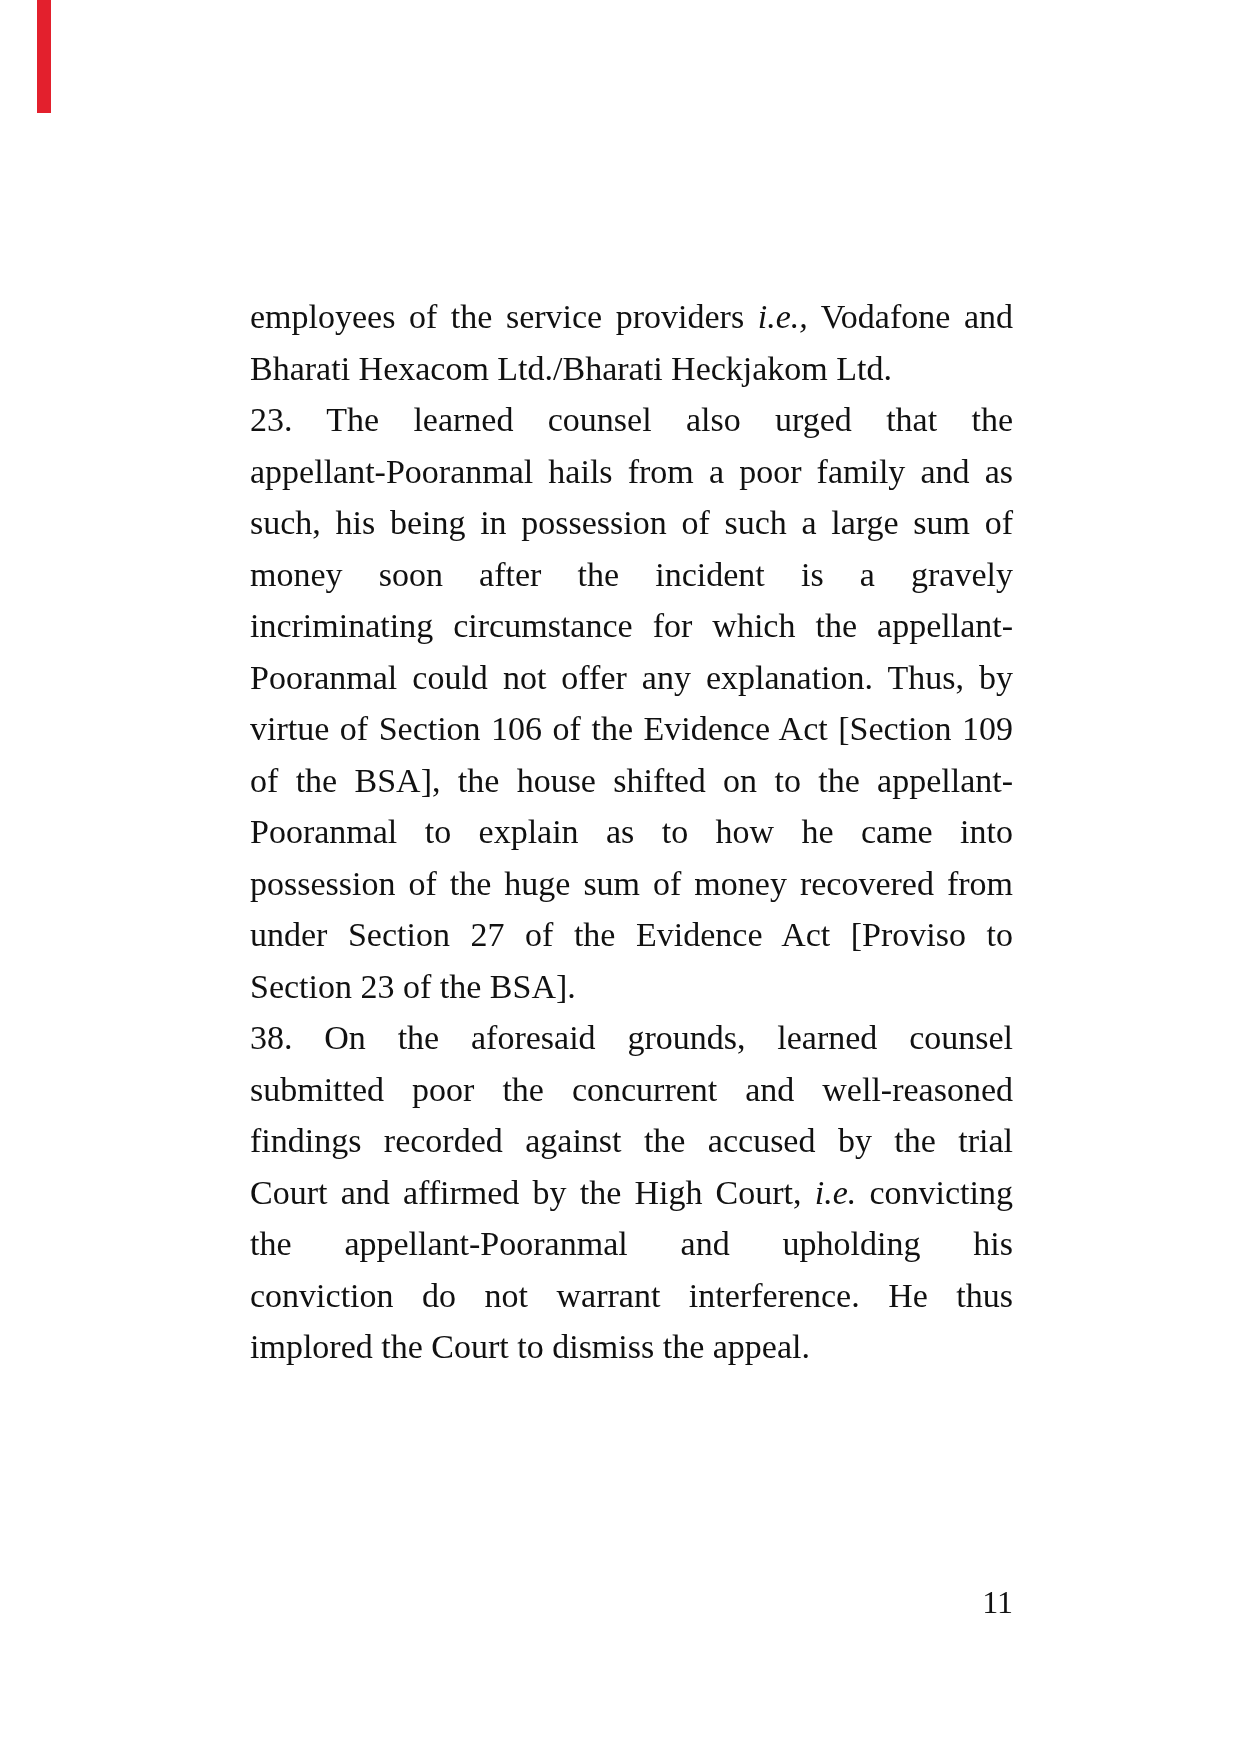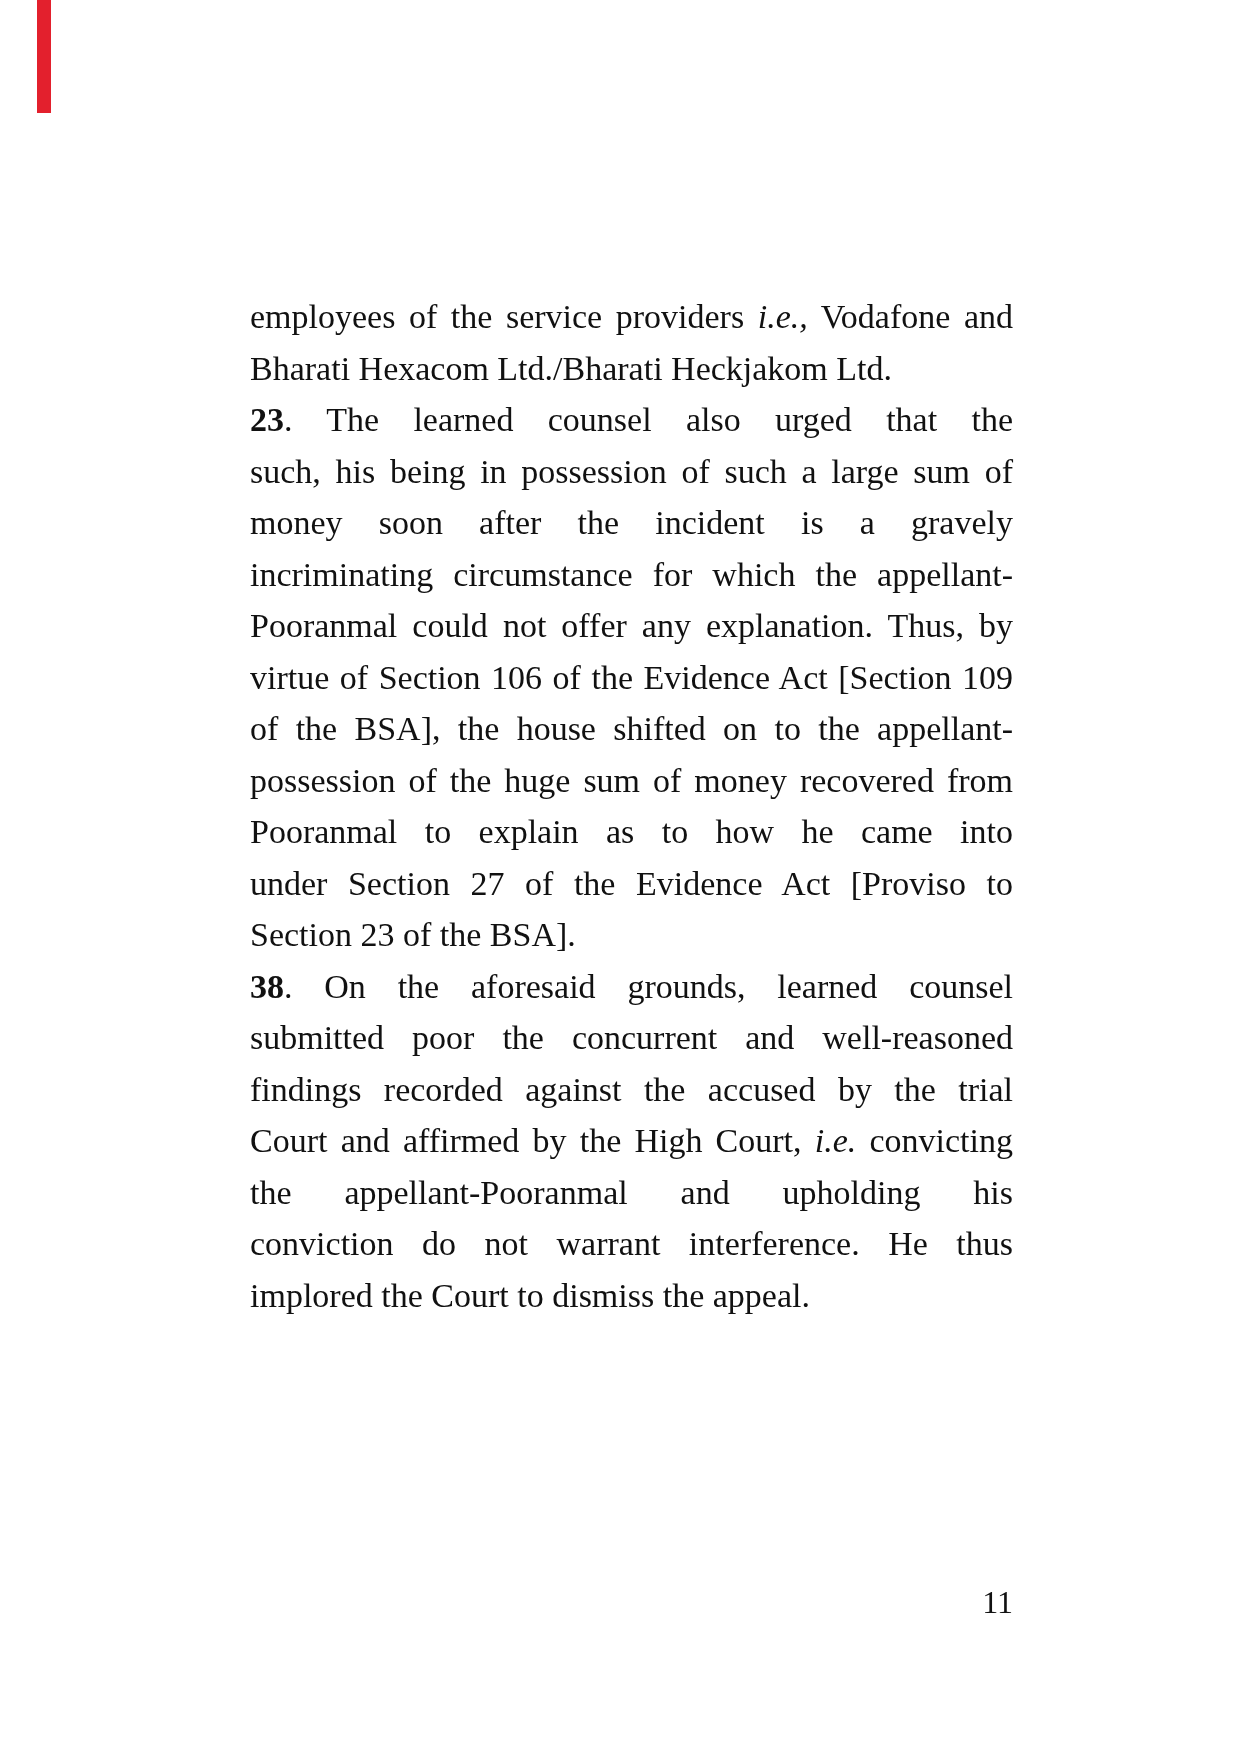--- a/index.html
+++ b/index.html
@@ -35,48 +35,49 @@
   .line {
     text-align: justify;
     text-align-last: justify;
     height: 51.5px;
     overflow: visible;
   }
   .line.para-end {
     text-align-last: left;
   }
   .it { font-style: italic; }
-  .bd { font-weight: bold; }
+  .bd { font-weight: normal; }
   .page-number {
     position: absolute;
     left: 250px;
     top: 1586px;
     width: 763px;
     text-align: right;
     font-size: 32px;
     line-height: 32px;
   }
 </style>
 </head>
 <body>
 
 <div class="page">
   <div class="red-marker" style="background: rgb(227, 32, 45);"></div>
   <div class="text-block">
       <div class="line"><span>employees of the service providers </span><span class="it">i.e.,</span><span> Vodafone and</span></div>
       <div class="line para-end"><span>Bharati Hexacom Ltd./Bharati Heckjakom Ltd.</span></div>
       <div class="line"><span class="bd">23</span><span>. The learned counsel also urged that the</span></div>
+      <div class="line"><span>appellant-Pooranmal hails from a poor family and as</span></div>
       <div class="line"><span>such, his being in possession of such a large sum of</span></div>
       <div class="line"><span>money soon after the incident is a gravely</span></div>
       <div class="line"><span>incriminating circumstance for which the appellant-</span></div>
       <div class="line"><span>Pooranmal could not offer any explanation. Thus, by</span></div>
       <div class="line"><span>virtue of Section 106 of the Evidence Act [Section 109</span></div>
       <div class="line"><span>of the BSA], the house shifted on to the appellant-</span></div>
+      <div class="line"><span>Pooranmal to explain as to how he came into</span></div>
       <div class="line"><span>possession of the huge sum of money recovered from</span></div>
-      <div class="line"><span>Pooranmal to explain as to how he came into</span></div>
       <div class="line"><span>under Section 27 of the Evidence Act [Proviso to</span></div>
       <div class="line para-end"><span>Section 23 of the BSA].</span></div>
       <div class="line"><span class="bd">38</span><span>. On the aforesaid grounds, learned counsel</span></div>
       <div class="line"><span>submitted poor the concurrent and well-reasoned</span></div>
       <div class="line"><span>findings recorded against the accused by the trial</span></div>
       <div class="line"><span>Court and affirmed by the High Court, </span><span class="it">i.e.</span><span> convicting</span></div>
       <div class="line"><span>the appellant-Pooranmal and upholding his</span></div>
       <div class="line"><span>conviction do not warrant interference. He thus</span></div>
       <div class="line para-end"><span>implored the Court to dismiss the appeal.</span></div>
     </div>

